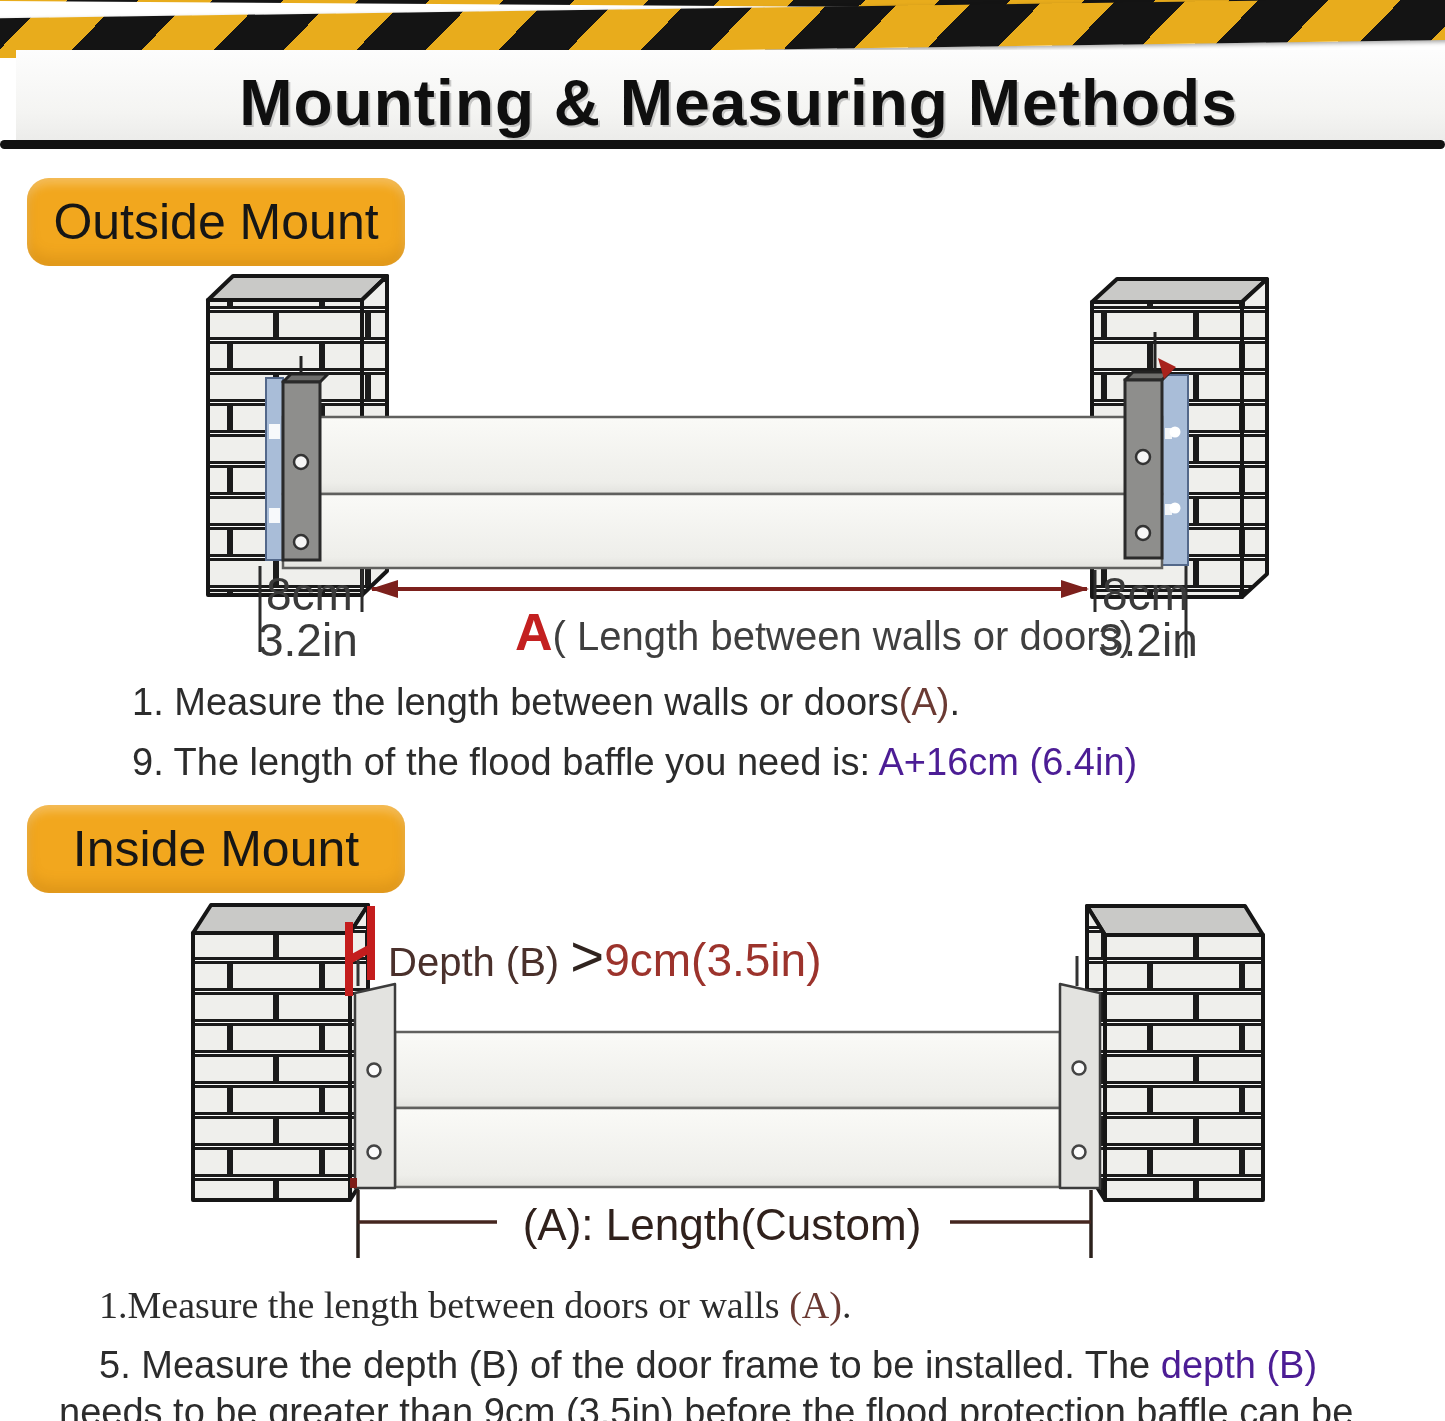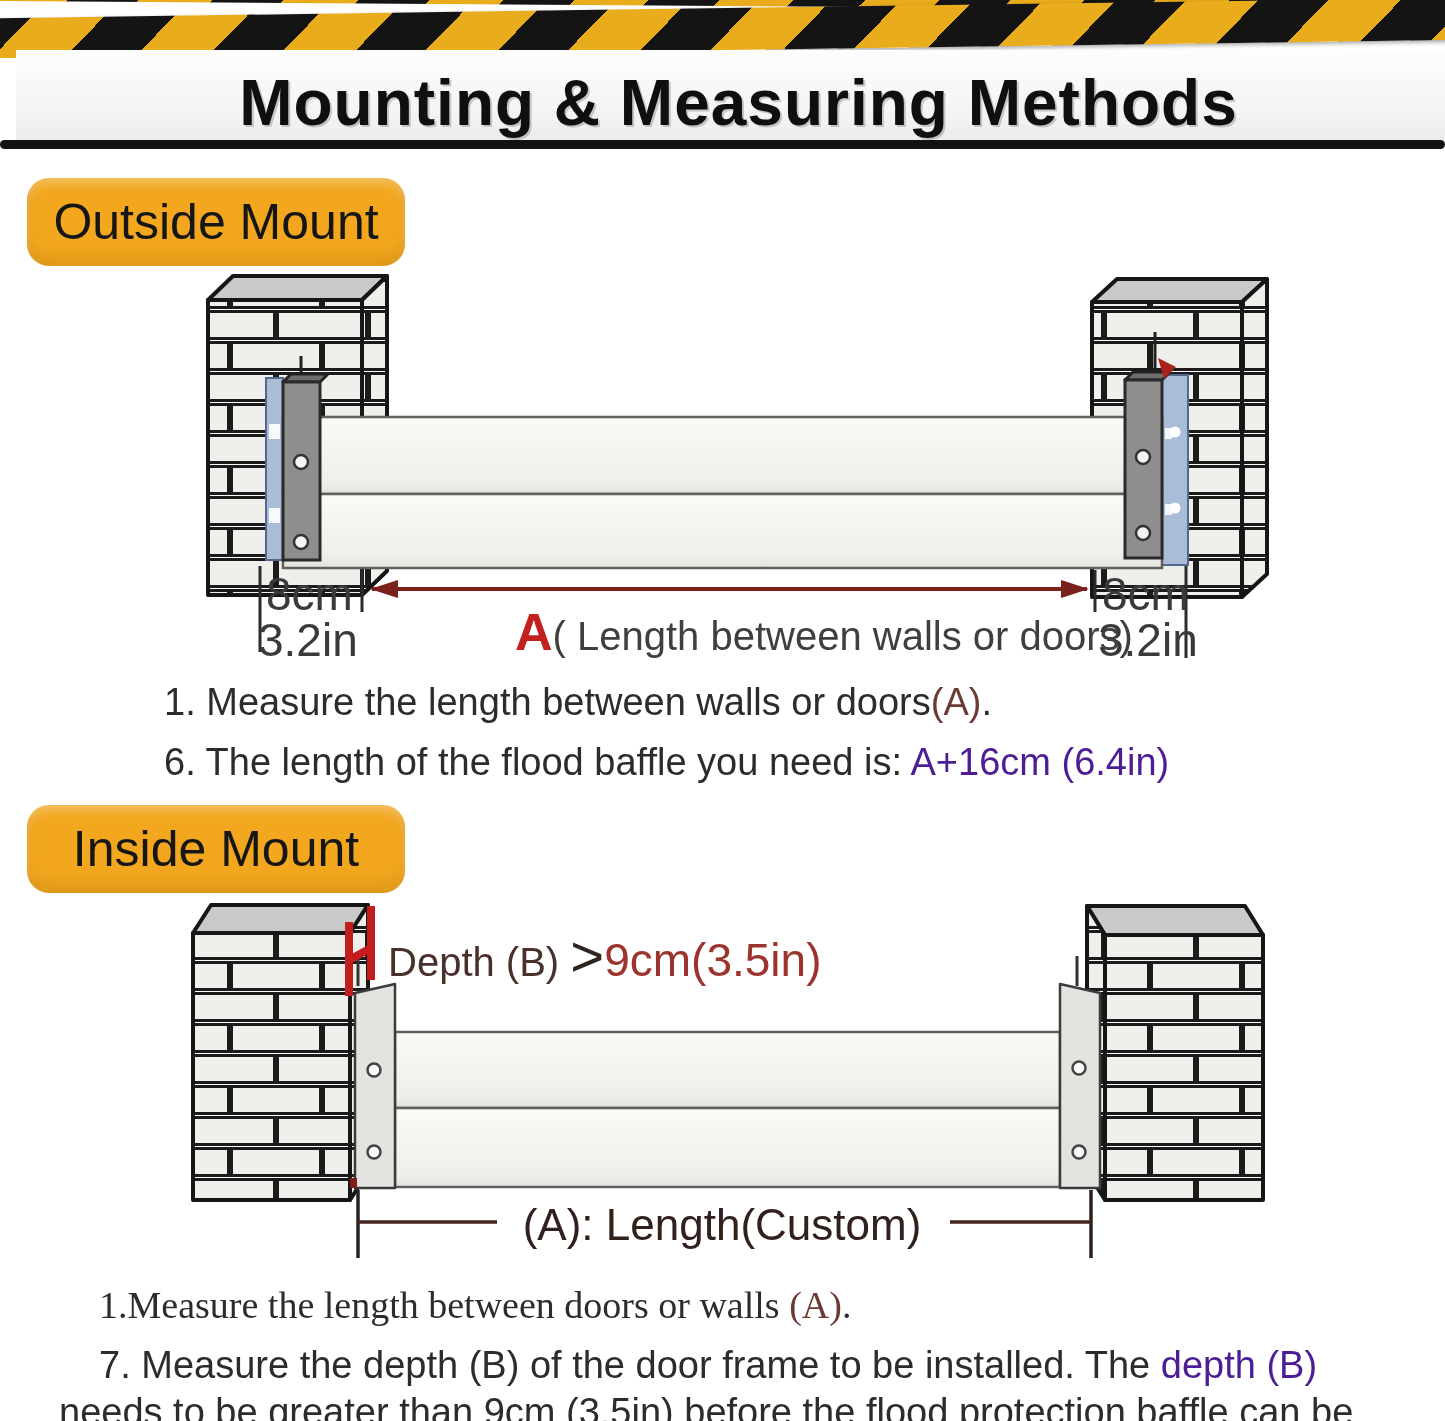--- a/index.html
+++ b/index.html
@@ -24,21 +24,21 @@
         display:flex;align-items:center;justify-content:center;font-size:50px;color:#161616;
         box-shadow:inset 0 -9px 14px rgba(140,80,0,.18),inset 0 6px 10px rgba(255,255,255,.28);}
   #pill-outside{top:178px;}
   #pill-inside{top:805px;}
   
   .diagram{position:absolute;left:0;width:1445px;}
   #svg-outside{top:255px;height:405px;}
   #svg-inside{top:890px;height:385px;}
   
   .steps{position:absolute;color:#2c2c2c;font-size:38px;}
-  #steps-outside{top:672px;left:132px;line-height:60px;margin-left:32px;}
+  #steps-outside{top:672px;left:132px;line-height:60px;}
   #steps-inside{top:1280px;left:59px;width:1360px;}
   #steps-inside .s1{margin:0 0 0 40px;line-height:50px;font-family:Liberation Serif, serif;}
   #steps-inside .s2{margin:12px 0 0 0;text-indent:40px;line-height:47px;}
   .steps p{margin:0;}
   .hl-a{color:#6b3a33;}
   .hl-red{color:#4c1d95;}
 </style>
 </head>
 <body>
 
@@ -135,21 +135,21 @@
       <text x="1102" y="610" font-size="46" fill="#3a3a3a">8cm</text>
       <text x="1098" y="656" font-size="46" fill="#3a3a3a">3.2in</text>
       <text x="515" y="650">
         <tspan font-size="52" font-weight="bold" fill="#c32020">A</tspan><tspan font-size="40" fill="#3f3f3f">( Length between walls or doors)</tspan>
       </text>
     </g>
   </svg>
 
   <div class="steps" id="steps-outside">
     <p><span>1. Measure the length between walls or doors</span><span class="hl-a">(A)</span><span>.</span></p>
-    <p><span>6. The length of the flood baffle you need is: </span><span class="hl-red">A+16cm (6.4in)</span><span></span></p>
+    <p><span>9. The length of the flood baffle you need is: </span><span class="hl-red">A+16cm (6.4in)</span><span></span></p>
   </div>
 
   <svg id="svg-inside" class="diagram" viewBox="0 890 1445 385">
 
     <g stroke="#161616" stroke-width="4" stroke-linejoin="round">
       <polygon points="193,933 350,933 368,905 211,905" fill="#c9c9c7"></polygon>
       <polygon points="350,933 368,905 368,1172 350,1200" fill="url(#bk)"></polygon>
       <rect x="193" y="933" width="157" height="267" fill="url(#bk)"></rect>
     </g>
 
@@ -192,16 +192,16 @@
       <line x1="358" y1="1190" x2="358" y2="1258" stroke="#2b211c" stroke-width="3.5"></line>
       <line x1="1091" y1="1190" x2="1091" y2="1258" stroke="#2b211c" stroke-width="3.5"></line>
       <line x1="358" y1="1222" x2="497" y2="1222" stroke="#45261f" stroke-width="3.5"></line>
       <line x1="950" y1="1222" x2="1091" y2="1222" stroke="#45261f" stroke-width="3.5"></line>
       <text x="722" y="1240" font-size="44" fill="#30211c" text-anchor="middle">(A): Length(Custom)</text>
     </g>
   </svg>
 
   <div class="steps" id="steps-inside">
     <p class="s1"><span>1.Measure the length between doors or walls </span><span class="hl-a">(A)</span><span>.</span></p>
-    <p class="s2"><span>7. Measure the depth (B) of the door frame to be installed. The </span><span class="hl-red">depth (B)</span><span> needs to be greater than 9cm (3.5in) before the flood protection baffle can be installed.</span></p>
+    <p class="s2"><span>5. Measure the depth (B) of the door frame to be installed. The </span><span class="hl-red">depth (B)</span><span> needs to be greater than 9cm (3.5in) before the flood protection baffle can be installed.</span></p>
   </div>
 
 </div>
 
 </body></html>

